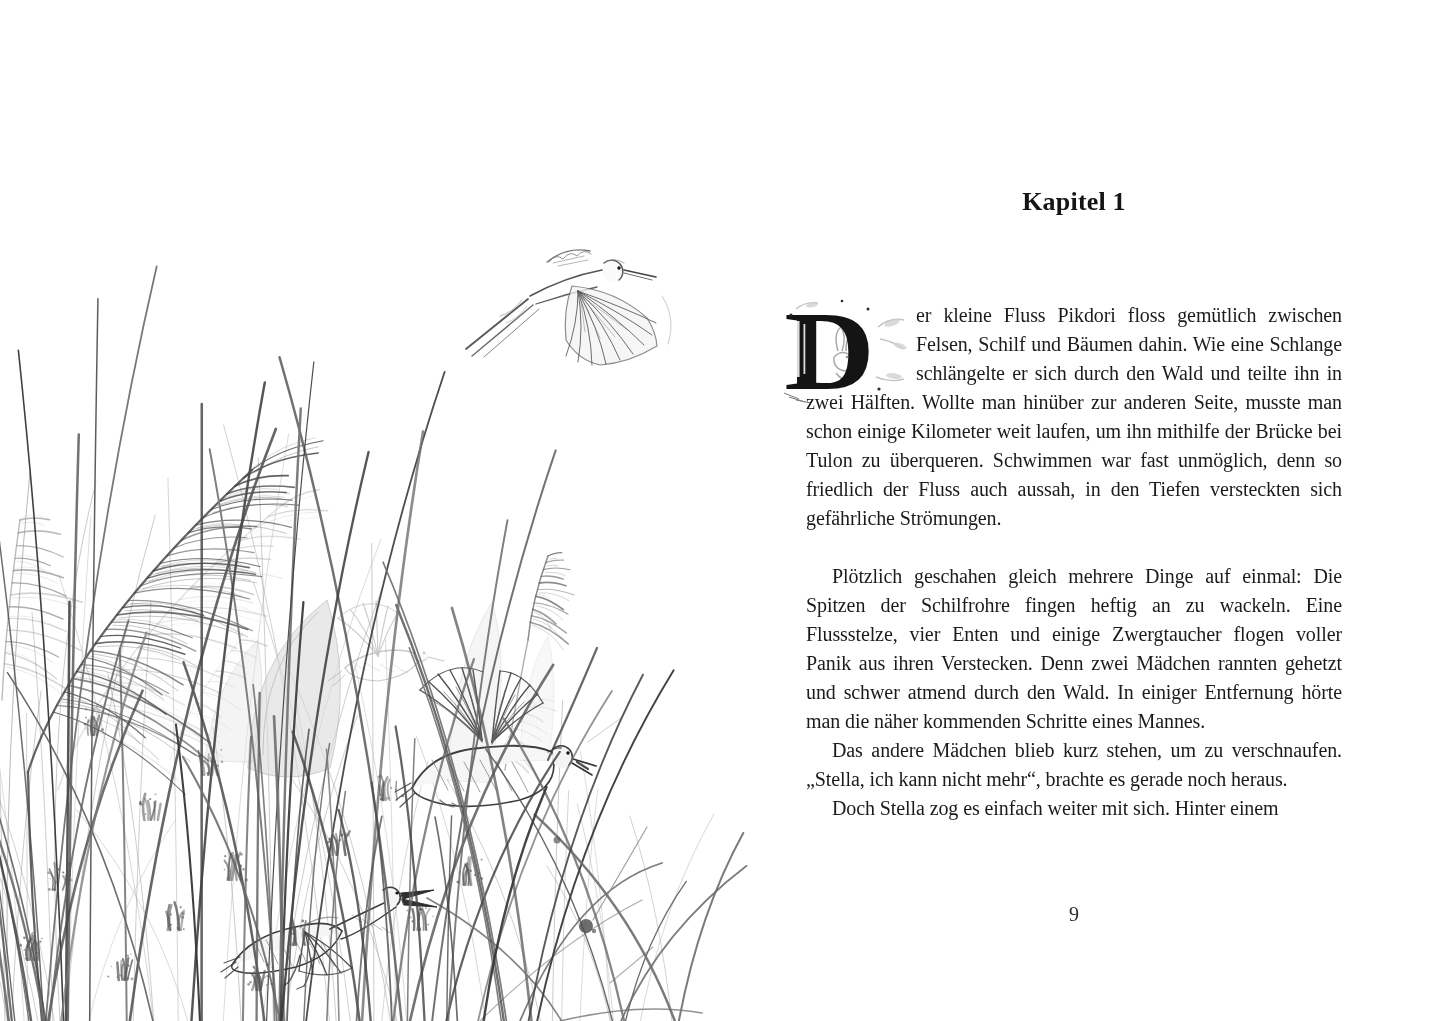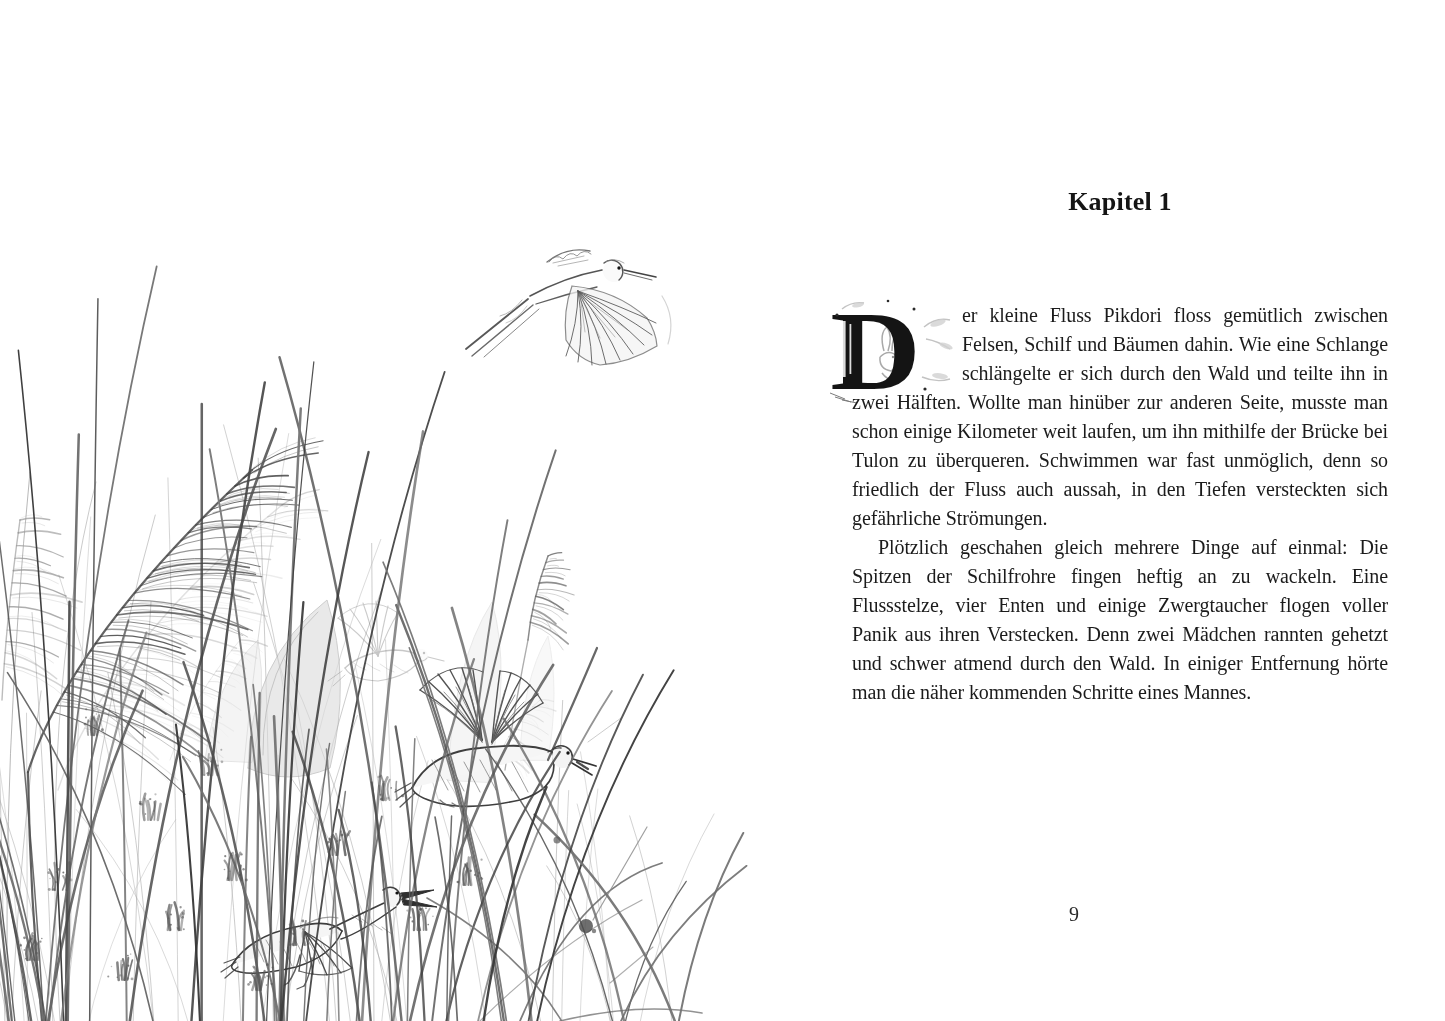--- a/index.html
+++ b/index.html
@@ -3,32 +3,32 @@
 <meta charset="utf-8">
 <style>
   html,body{margin:0;padding:0;}
   body{
     width:1445px;height:1021px;background:#ffffff;overflow:hidden;position:relative;
     font-family:"Liberation Serif", serif;color:#1b1b1b;
   }
   .spread{position:absolute;inset:0;background:#ffffff;}
   .left-page{position:absolute;left:0;top:0;width:770px;height:1021px;}
   .left-page svg{display:block;}
-  .right-page{position:absolute;left:852px;top:187px;width:536px;}
+  .right-page{position:absolute;left:806px;top:187px;width:536px;}
   .chapter-title{
     margin:0;font-size:26px;line-height:30px;font-weight:bold;text-align:center;
     letter-spacing:.2px;color:#151515;
   }
   .body-text{
     margin-top:84px;font-size:20px;line-height:29px;text-align:justify;
     letter-spacing:-0.1px;color:#1b1b1b;
   }
   .body-text p{margin:0;}
   .par.indent{text-indent:26px;}
-  .par.spaced{}
+  .par.spaced{margin-top:29px;}
   .dropcap-wrap{
     float:left;width:126px;height:87px;margin:-2px 8px 0 -24px;
     overflow:visible;
   }
   .dropcap-wrap svg{overflow:visible;display:block;}
   .page-number{
     position:absolute;left:806px;top:903px;width:536px;text-align:center;
     font-size:20px;color:#2a2a2a;
   }
 </style>
@@ -760,17 +760,19 @@
             <g fill="#2a2a2a">
               <circle cx="9" cy="16" r="1.6"></circle>
                 <circle cx="86" cy="10" r="1.5"></circle>
               <circle cx="97" cy="90" r="1.6"></circle>
                 <circle cx="60" cy="2" r="1.3"></circle>
             </g>
           </svg>
         </span><span>er kleine Fluss Pikdori floss gemütlich zwischen Felsen, Schilf und Bäumen dahin. Wie eine Schlange schlängelte er sich durch den Wald und teilte ihn in zwei Hälften. Wollte man hinüber zur anderen Seite, musste man schon einige Kilometer weit laufen, um ihn mithilfe der Brücke bei Tulon zu überqueren. Schwimmen war fast unmöglich, denn so friedlich der Fluss auch aussah, in den Tiefen versteckten sich gefährliche Strömungen.</span>
       </p>
       <p class="par spaced indent">Plötzlich geschahen gleich mehrere Dinge auf einmal: Die Spitzen der Schilfrohre fingen heftig an zu wackeln. Eine Flussstelze, vier Enten und einige Zwergtaucher flogen voller Panik aus ihren Verstecken. Denn zwei Mädchen rannten gehetzt und schwer atmend durch den Wald. In einiger Entfernung hörte man die näher kommenden Schritte eines Mannes.</p>
+      <p class="par indent">Das andere Mädchen blieb kurz stehen, um zu verschnaufen. „Stella, ich kann nicht mehr“, brachte es gerade noch heraus.</p>
+      <p class="par indent">Doch Stella zog es einfach weiter mit sich. Hinter einem</p>
     </div>
   </div>
 
   <div class="page-number">9</div>
 </div>
 
 </body></html>

